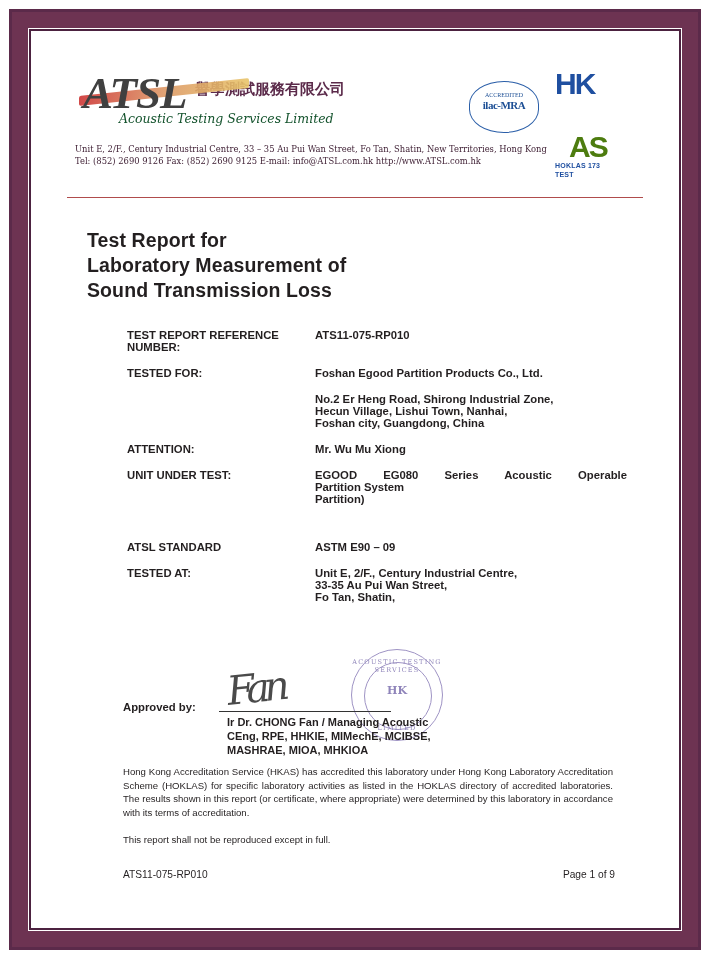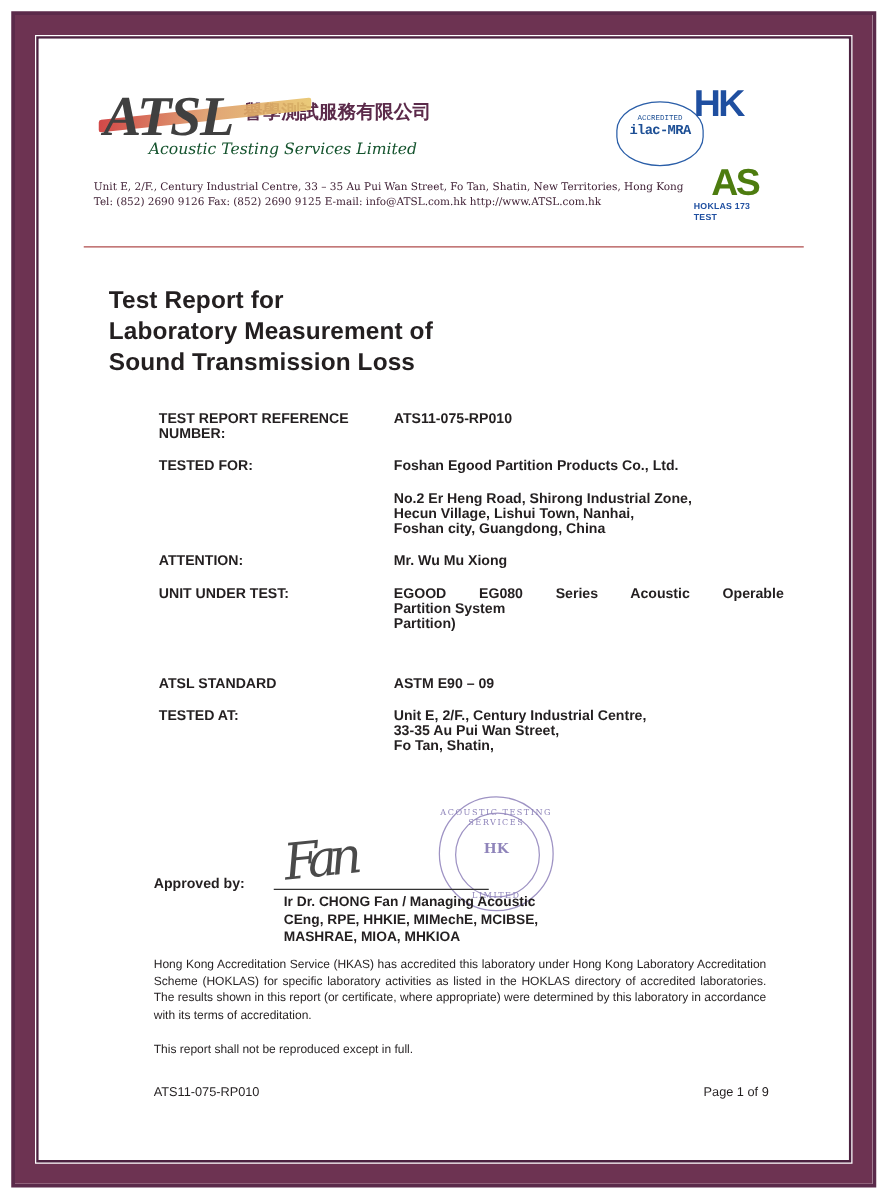--- a/index.html
+++ b/index.html
@@ -112,31 +112,31 @@
     left: 8px;
     top: 74px;
     font-family: "DejaVu Serif", serif;
     font-size: 8.4px;
     color: #3b1b30;
     line-height: 12px;
     white-space: nowrap;
   }
   .badge-ilac {
     position: absolute;
-    right: 80px; top: 12px;
+    right: 104px; top: 12px;
     width: 70px; height: 52px;
     border: 1.5px solid #2a5ea8;
     border-radius: 50%/45%;
     color: #1d4f95;
     font-size: 8px;
     text-align: center;
     line-height: 1.1;
     box-sizing: border-box;
     padding-top: 8px;
-    font-family: Liberation Mono, monospace;
+    font-family: Liberation Serif, serif;
   }
   .badge-ilac .big {
     display: block;
     font-size: 11px;
     font-weight: bold;
     letter-spacing: -.5px;
   }
   .badge-ilac .arc {
     display: block;
     font-size: 6px;
@@ -214,21 +214,21 @@
   .gap-lg { height: 22px; }
 
   
   .sign-area {
     position: relative;
     margin: 34px 0 0 0;
     height: 110px;
   }
   .stamp {
     position: absolute;
-    left: 320px; top: 0px;
+    left: 320px; top: 12px;
     width: 92px; height: 92px;
     border-radius: 50%;
     border: 1.5px solid #7e6fb0;
     opacity: .75;
     box-sizing: border-box;
   }
   .stamp .inner {
     position: absolute;
     left: 12px; top: 12px;
     width: 66px; height: 66px;

